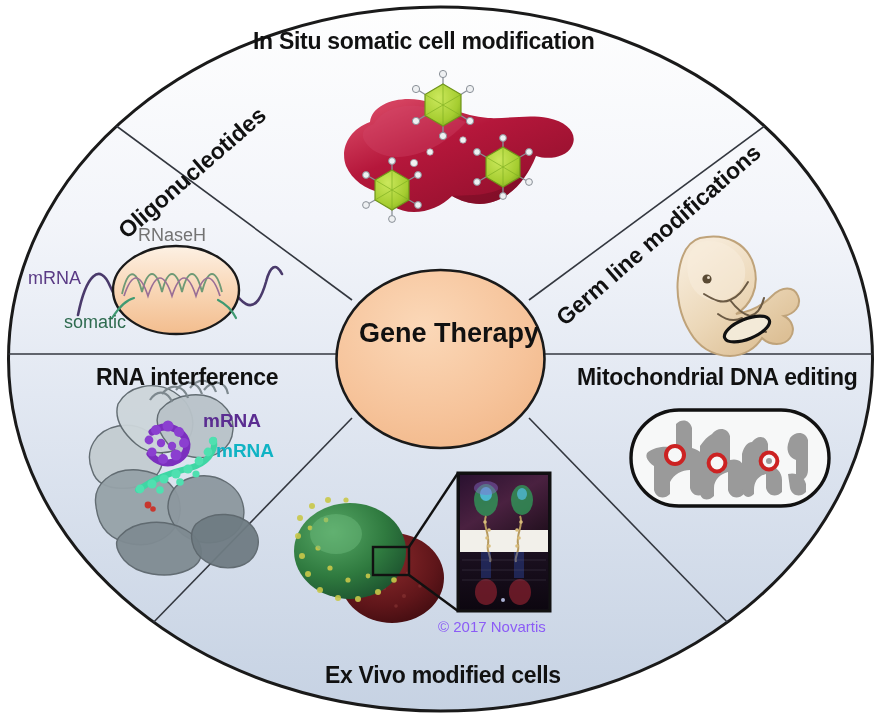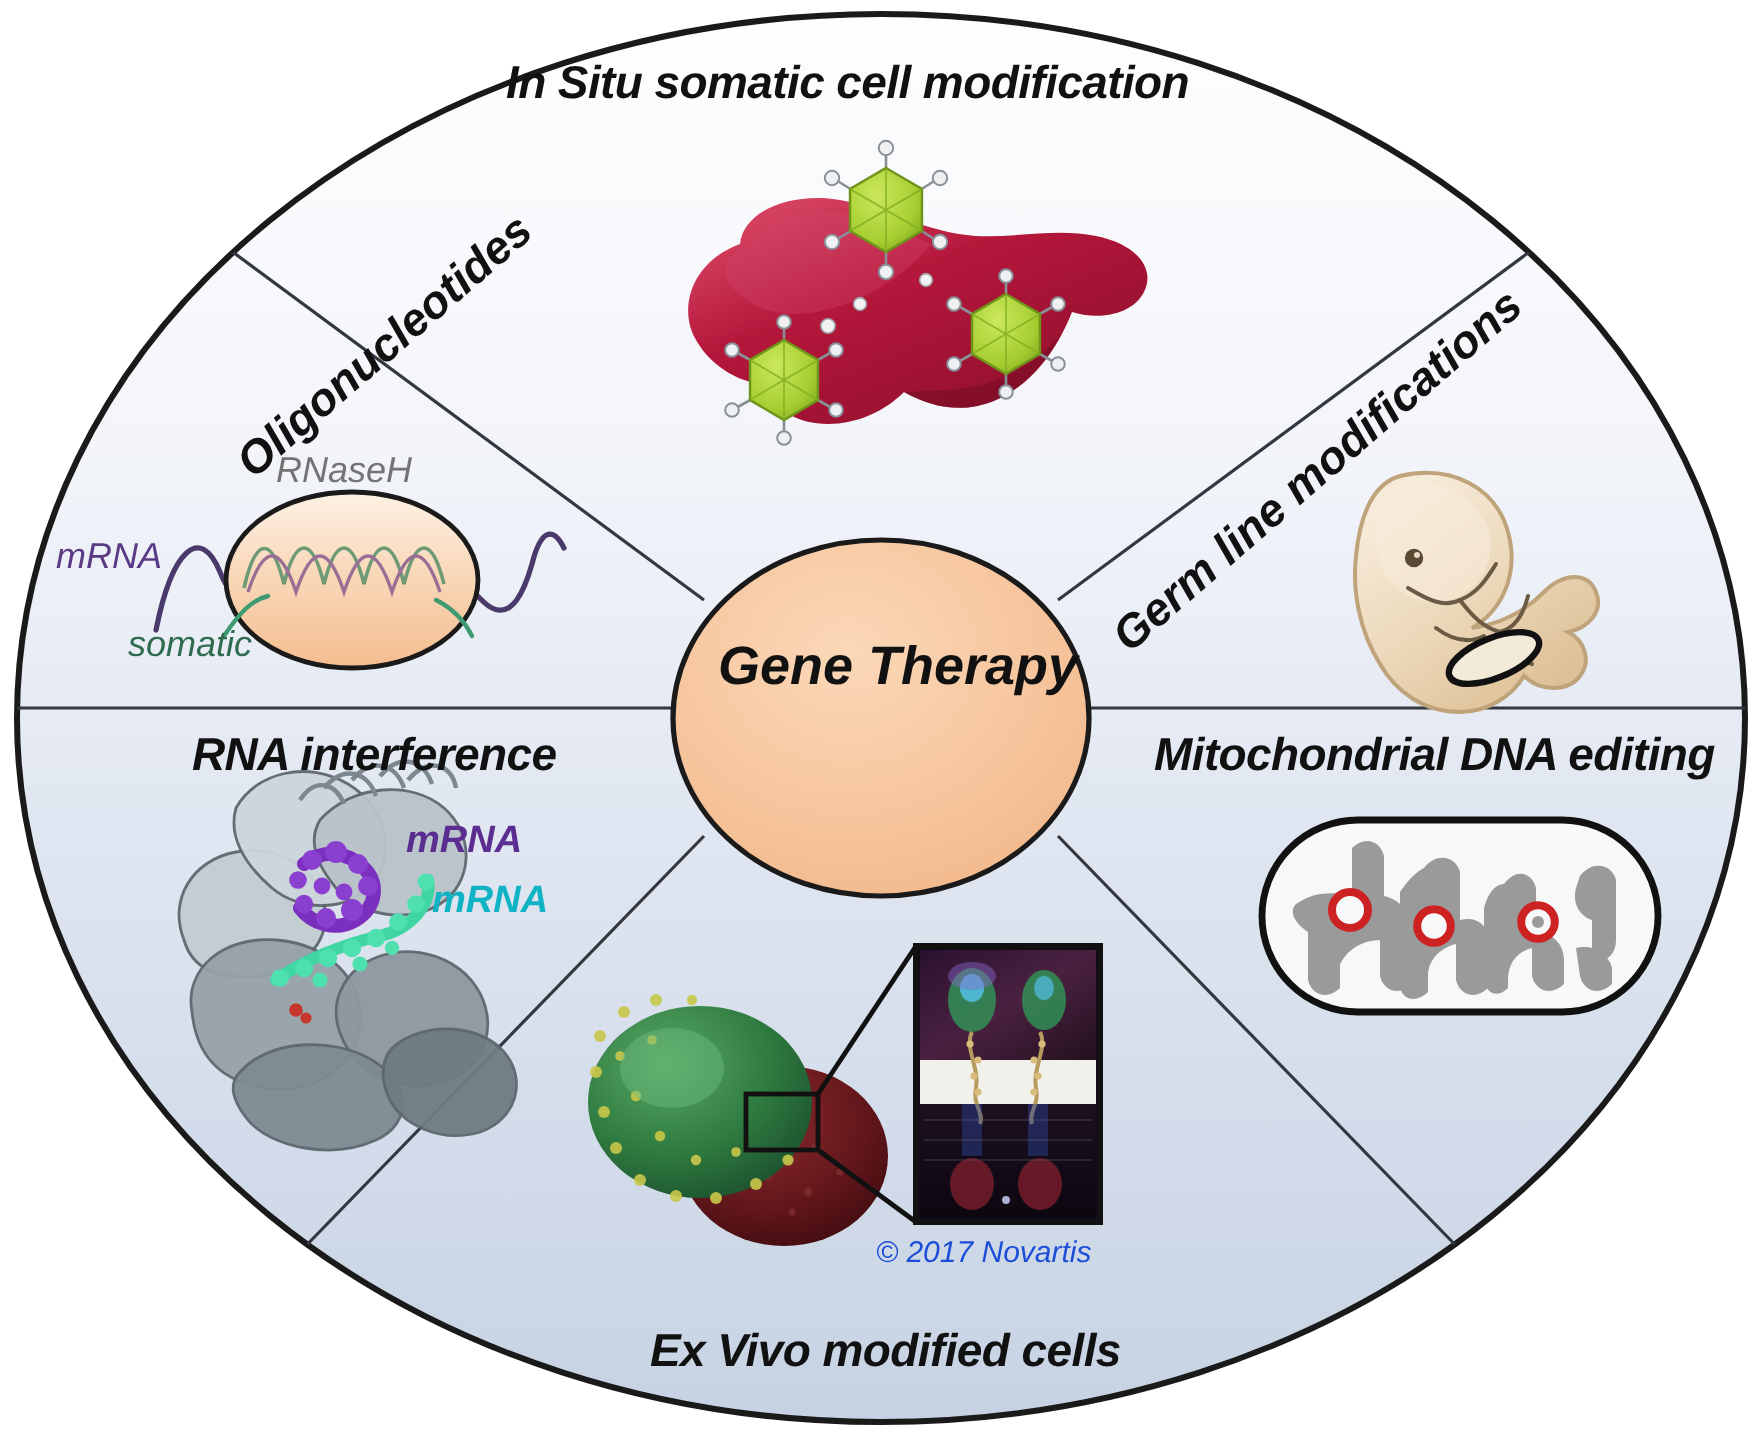--- a/index.html
+++ b/index.html
@@ -1,36 +1,36 @@
 <!DOCTYPE html>
 <html><head>
 <meta charset="utf-8">
 <style>
   html,body{margin:0;padding:0;background:#ffffff;}
   body{width:881px;height:718px;overflow:hidden;
        font-family:"Liberation Sans", sans-serif;}
-  #stage{position:relative;width:881px;height:604px;background:#fff;font-style:italic;}
+  #stage{position:relative;width:881px;height:604px;background:#fff;}
   #stage svg{position:absolute;left:0;top:0;}
 
   .lbl{position:absolute;font-weight:bold;color:#111;white-space:nowrap;
        font-family:"Liberation Sans", sans-serif;}
   .sector-label{font-size:23px;letter-spacing:-.3px;}
   .diag{font-size:23px;transform-origin:0 0;}
 
   #center-label{position:absolute;left:333px;top:318px;width:206px;
       text-align:right;font-size:27px;font-weight:bold;color:#111;
       line-height:1.18;}
 
   .sm{position:absolute;font-weight:bold;white-space:nowrap;}
   #rnaseh{left:138px;top:225px;font-size:18px;font-weight:normal;color:#737373;}
   #mrna-oligo{left:28px;top:268px;font-size:18px;color:#5a3a85;font-weight:normal;}
   #oligont{left:64px;top:312px;font-size:18px;color:#2e6b4f;font-weight:normal;}
   #sirna{left:203px;top:410px;font-size:19px;color:#5b2d91;}
   #mrna-rnai{left:216px;top:440px;font-size:19px;color:#10b3c4;}
-  #copyright{left:438px;top:618px;font-size:15px;font-weight:normal;color:#1d4ed8;}
+  #copyright{left:438px;top:618px;font-size:15px;font-weight:normal;color:#8b5cf6;}
 </style>
 </head>
 <body>
 
 <div id="stage">
 
 <svg width="881" height="718" viewBox="0 0 881 718">
   <defs>
 
     <linearGradient id="bgGrad" x1="0" y1="0" x2="0" y2="1">

